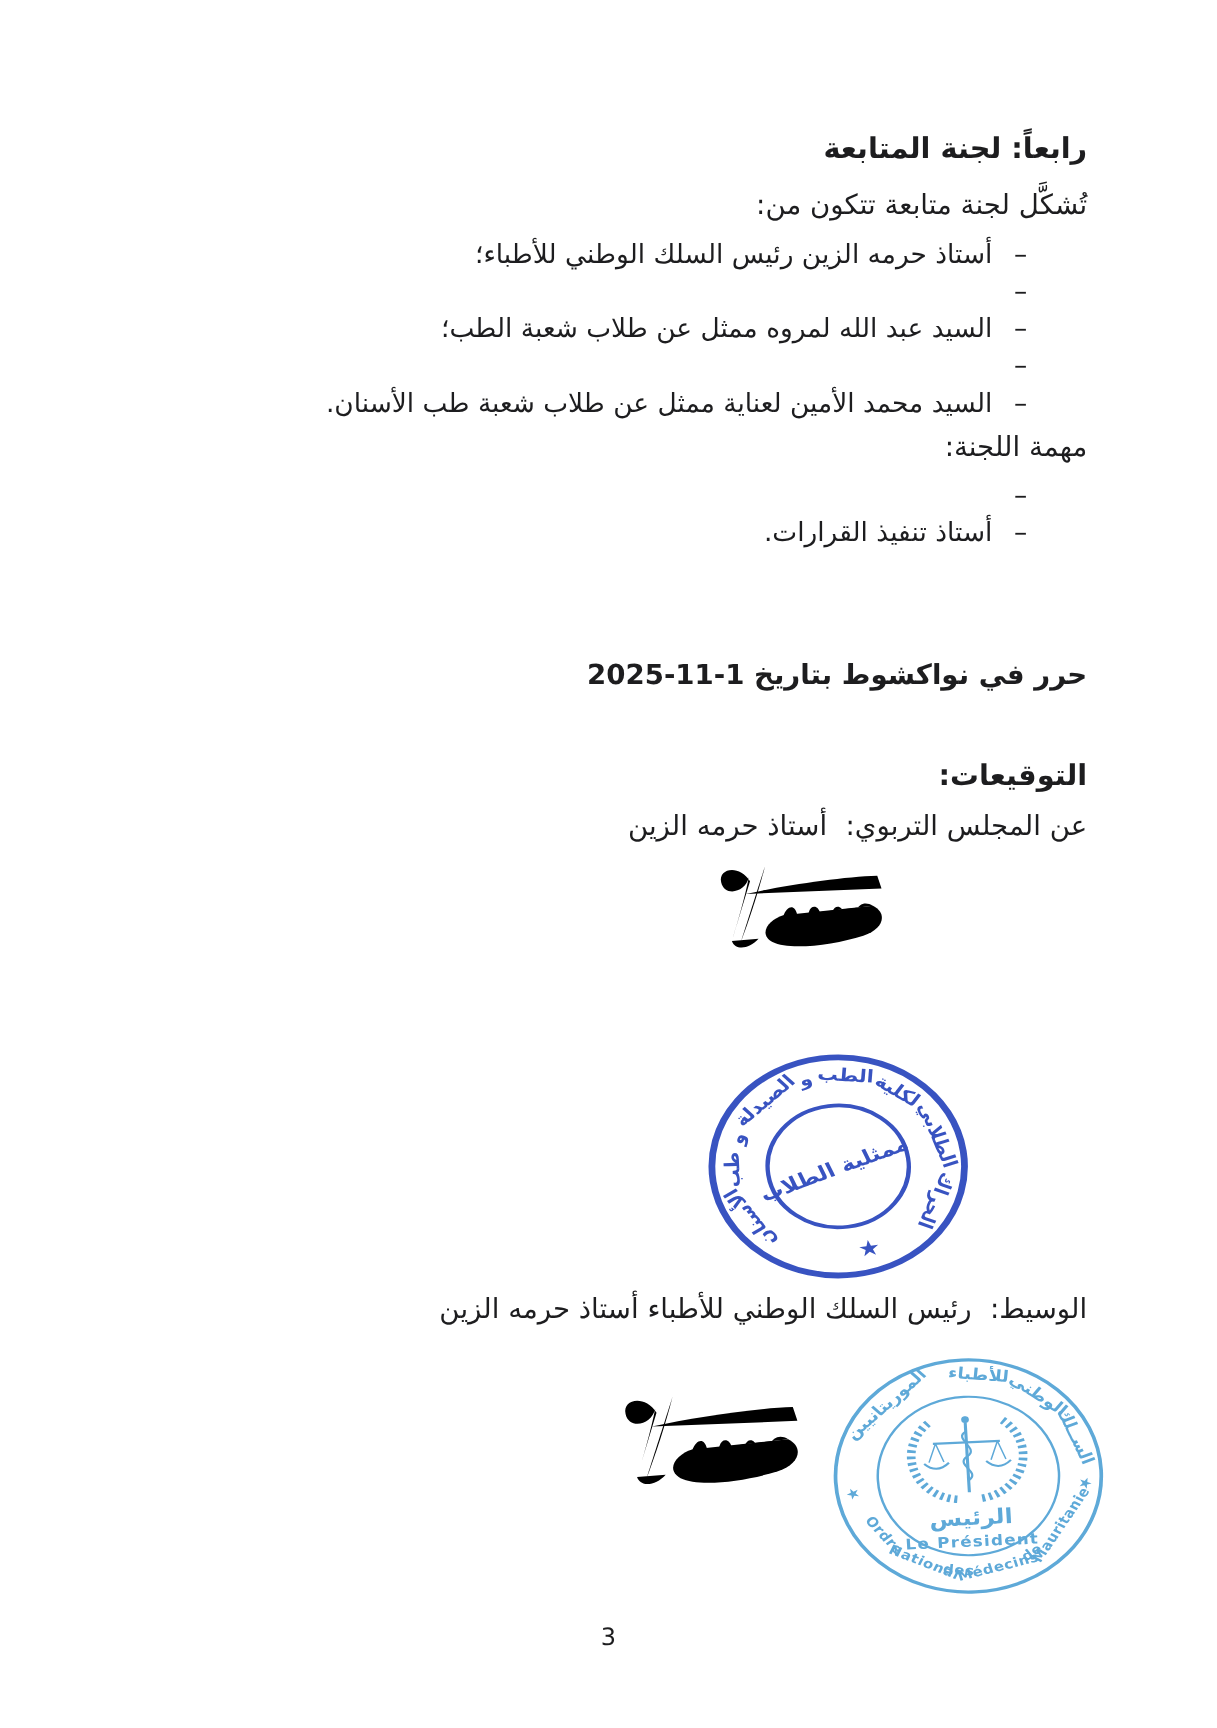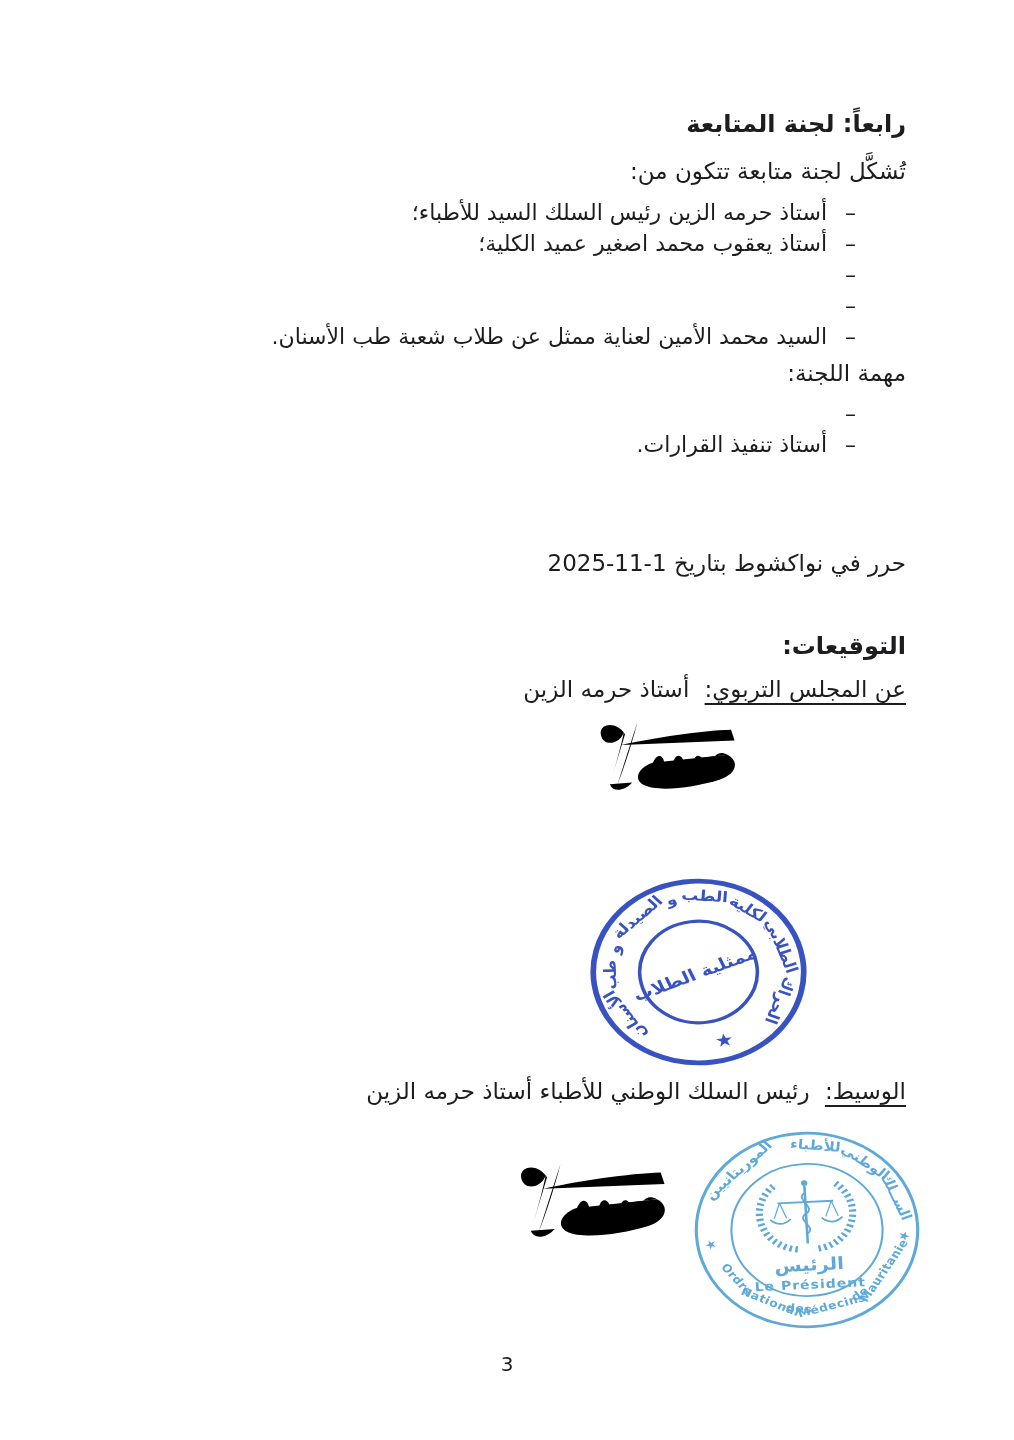--- a/index.html
+++ b/index.html
@@ -16,23 +16,23 @@
   .heading{font-size:24px;font-weight:bold;}
   .body-line{font-size:22px;}
   .intro{font-size:23px;}
   ul.dash-list{list-style:none;margin:0;padding:0;}
   ul.dash-list li{
     display:flex;gap:18px;align-items:flex-start;
     padding-right:50px;font-size:22px;line-height:31px;white-space:nowrap;
   }
   ul.dash-list .marker{flex:0 0 auto;}
   .pledge{font-size:20px;white-space:nowrap;}
-  .dateline{font-size:23px;}
+  .dateline{font-size:23px;font-weight:bold;}
   .dateline .date{direction:ltr;unicode-bidi:isolate;}
-  .ul-label{text-decoration:underline;text-underline-offset:6px;text-decoration-thickness:1.5px;}
+  .ul-label{text-underline-offset:6px;text-decoration-thickness:1.5px;}
   .pair .ul-label{margin-left:8px;}
   .line-23{font-size:23px;}
   .signature{color:var(--signature-ink,#3e4254);}
   .stamp1{color:var(--student-stamp-blue,#2a46bd);opacity:.93;}
   .stamp2{color:var(--order-stamp-blue,#58a6d7);opacity:.96;}
   .stamp1 text,.stamp2 text{fill:currentColor;}
   .stamp1 circle,.stamp2 circle,.stamp2 path,.stamp2 line{stroke:currentColor;}
   .ring-word{font-size:16.5px;font-weight:bold;}
   .stamp-center-text{font-size:18.5px;font-weight:bold;}
   .star-glyph{font-size:20px;}
@@ -62,28 +62,28 @@
     </defs>
   </svg>
 
   <div class="abs intro" style="top:158px">تُشكَّل لجنة متابعة تتكون من:</div>
 
   <div class="abs heading" style="top:110px">رابعاً: لجنة المتابعة</div>
 
   <ul class="dash-list abs" style="top:197px">
     <li>
       <span class="marker">–</span>
-      <span>أستاذ حرمه الزين رئيس السلك السيد للأطباء؛</span>
+      <span>أستاذ حرمه الزين رئيس السلك الوطني للأطباء؛</span>
     </li>
     <li>
       <span class="marker">–</span>
-      <span>أستاذ يعقوب محمد اصغير عميد الكلية؛</span>
     </li>
     <li>
       <span class="marker">–</span>
+      <span>السيد عبد الله لمروه ممثل عن طلاب شعبة الطب؛</span>
     </li>
     <li>
       <span class="marker">–</span>
     </li>
     <li>
       <span class="marker">–</span>
       <span>السيد محمد الأمين لعناية ممثل عن طلاب شعبة طب الأسنان.</span>
     </li>
   </ul>
 

